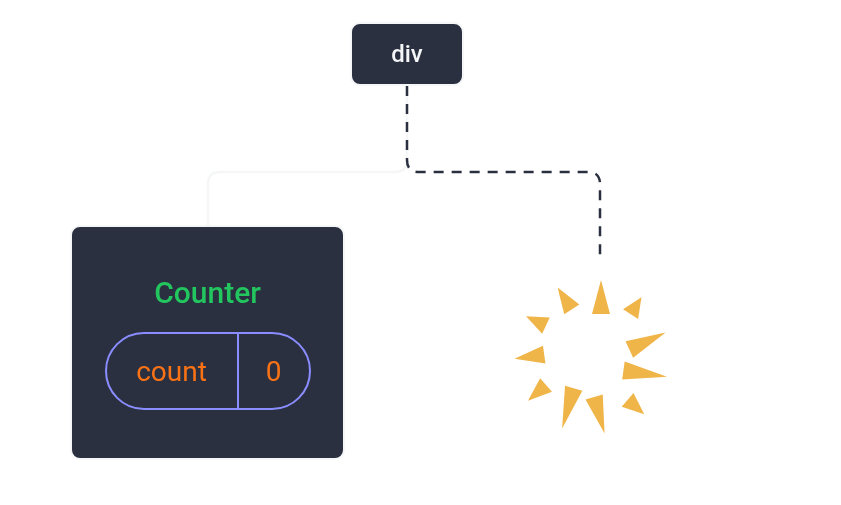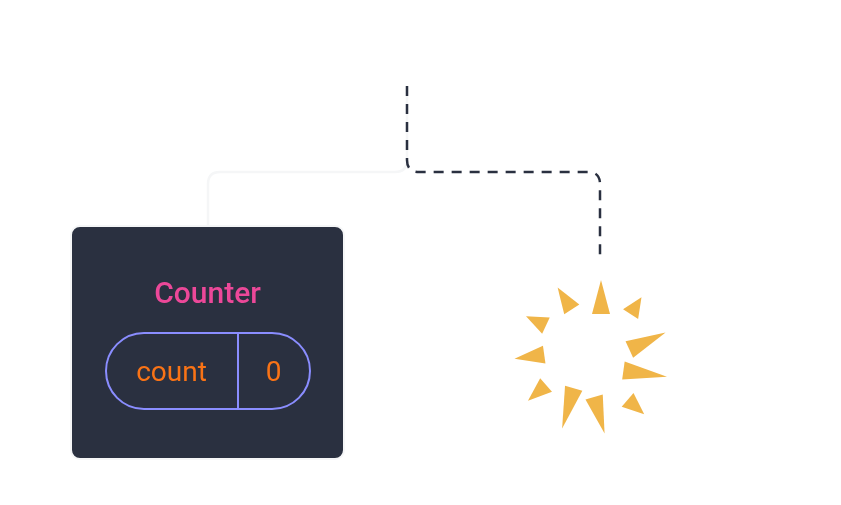--- a/index.html
+++ b/index.html
@@ -22,21 +22,21 @@
   }
   .counter-node {
     left: 70px; top: 225px;
     width: 275px; height: 235px;
     flex-direction: column;
     justify-content: center;
     gap: 22px;
   }
   .counter-title {
     font-size: 30px; font-weight: 500;
-    color: #ec4899;
+    color: #22c55e;
   }
   .pill {
     display: flex;
     align-items: stretch;
     height: 78px;
     border: 2px solid #8a8dff;
     border-radius: 42px;
     overflow: hidden;
   }
   .pill-left, .pill-right {
@@ -69,20 +69,23 @@
 
 <div class="stage">
 
   <svg class="connectors">
 
     <path d="M 407 86 L 407 160 Q 407 172 395 172 L 220 172 Q 208 172 208 184 L 208 225" fill="none" stroke="#f5f6f7" stroke-width="2.5"></path>
 
     <path d="M 407 86 L 407 160 Q 407 172 419 172 L 588 172 Q 600 172 600 184 L 600 256" fill="none" stroke="#2a3040" stroke-width="2.5" stroke-dasharray="10 8"></path>
   </svg>
 
+  <div class="node root-node">
+    <span>div</span>
+  </div>
 
   <div class="node counter-node">
     <div class="counter-title">Counter</div>
     <div class="pill">
       <div class="pill-left">count</div>
       <div class="pill-right">0</div>
     </div>
   </div>
 
   <div class="burst">

